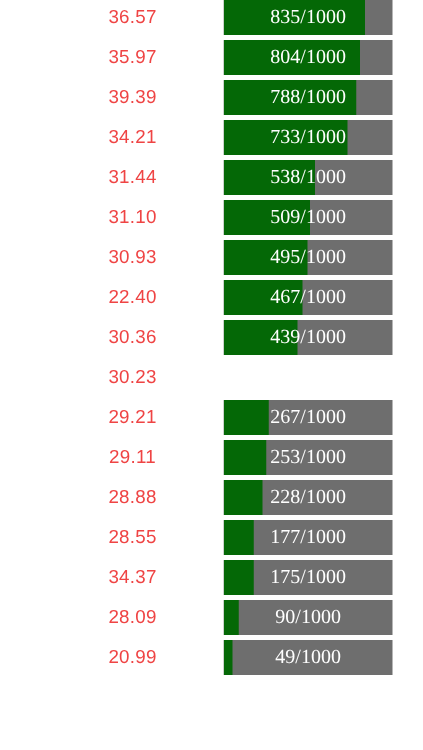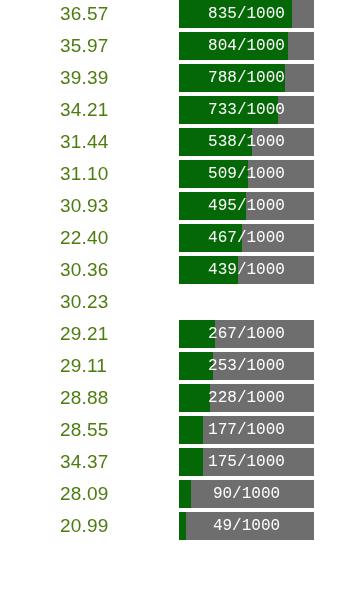--- a/index.html
+++ b/index.html
@@ -22,23 +22,23 @@
     position: relative;
     height: 28px;
     margin-bottom: 4px;
     display: flex;
     align-items: center;
   }
   .score {
     position: absolute;
     left: 60px;
     width: 92px;
-    text-align: left;
-    color: #4d7c0f;
-    font-size: 19px;
+    text-align: center;
+    color: #ef4444;
+    font-size: 15px;
     font-family: "Liberation Sans", sans-serif;
     letter-spacing: 0.2px;
     line-height: 28px;
     white-space: nowrap;
   }
   .bar-wrap {
     position: absolute;
     left: 179px;
     width: 135px;
     height: 28px;
@@ -55,21 +55,21 @@
   .bar-label {
     position: absolute;
     left: 0;
     right: 0;
     top: 0;
     height: 28px;
     line-height: 28px;
     text-align: center;
     color: #ffffff;
     font-size: 16px;
-    font-family: Liberation Mono, monospace;
+    font-family: Liberation Serif, serif;
     white-space: nowrap;
   }
 </style>
 </head>
 <body>
 
 <div id="list">
     <div class="row">
       <div class="score">36.57</div>
       <div class="bar-wrap">

